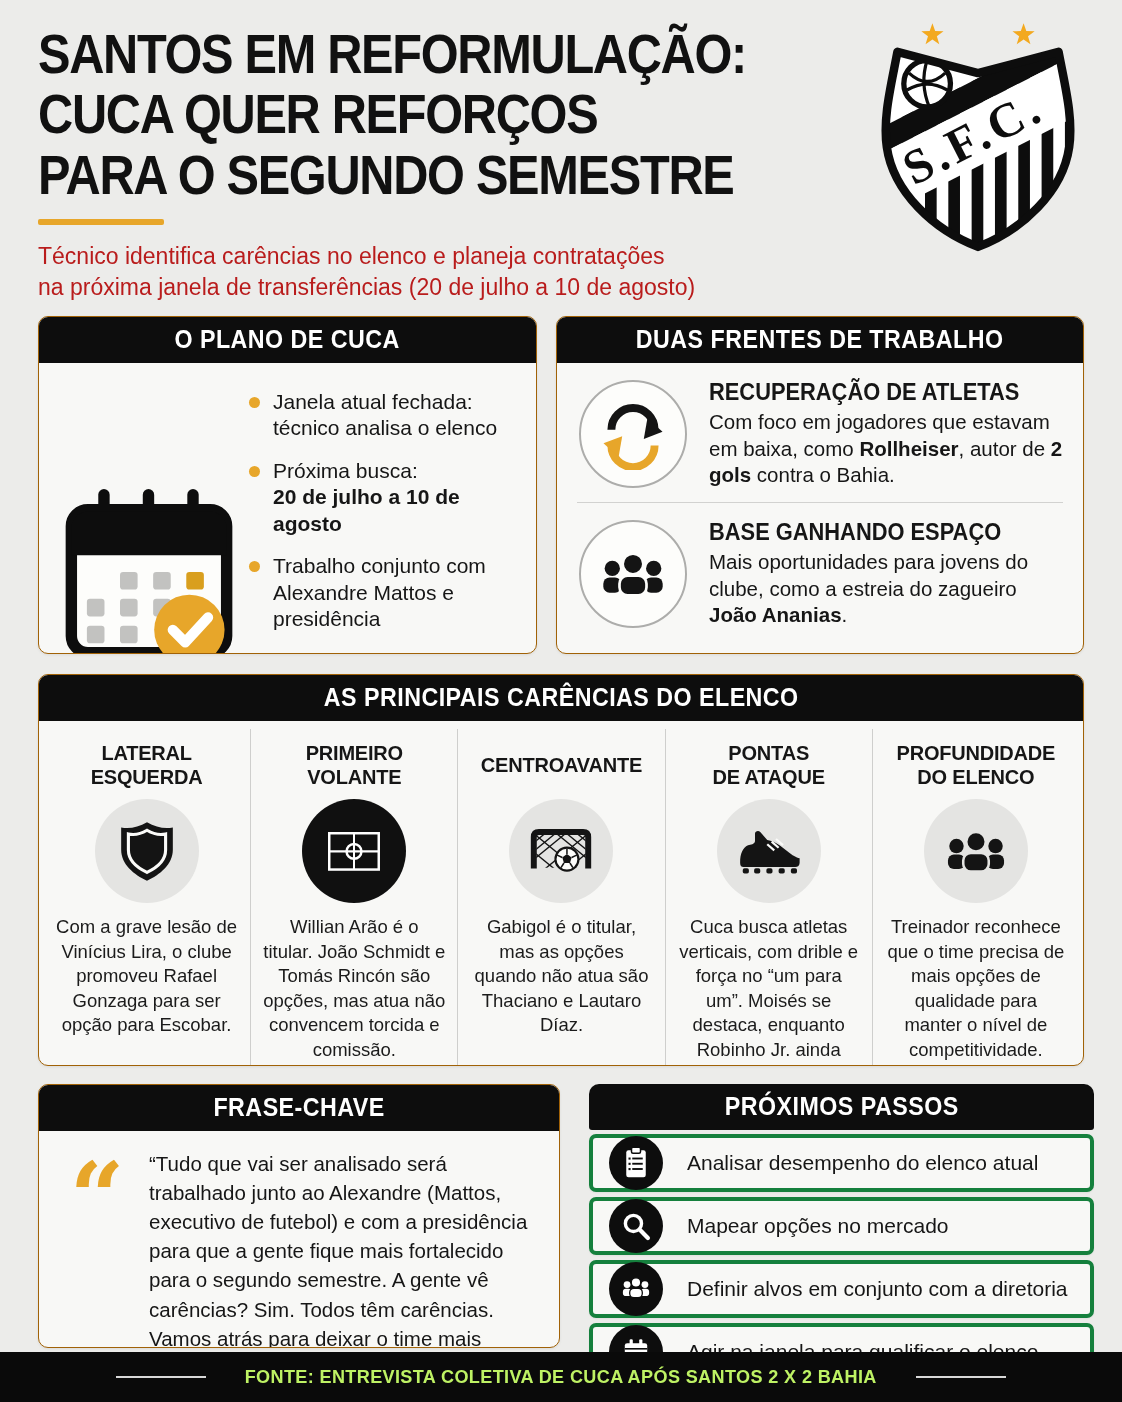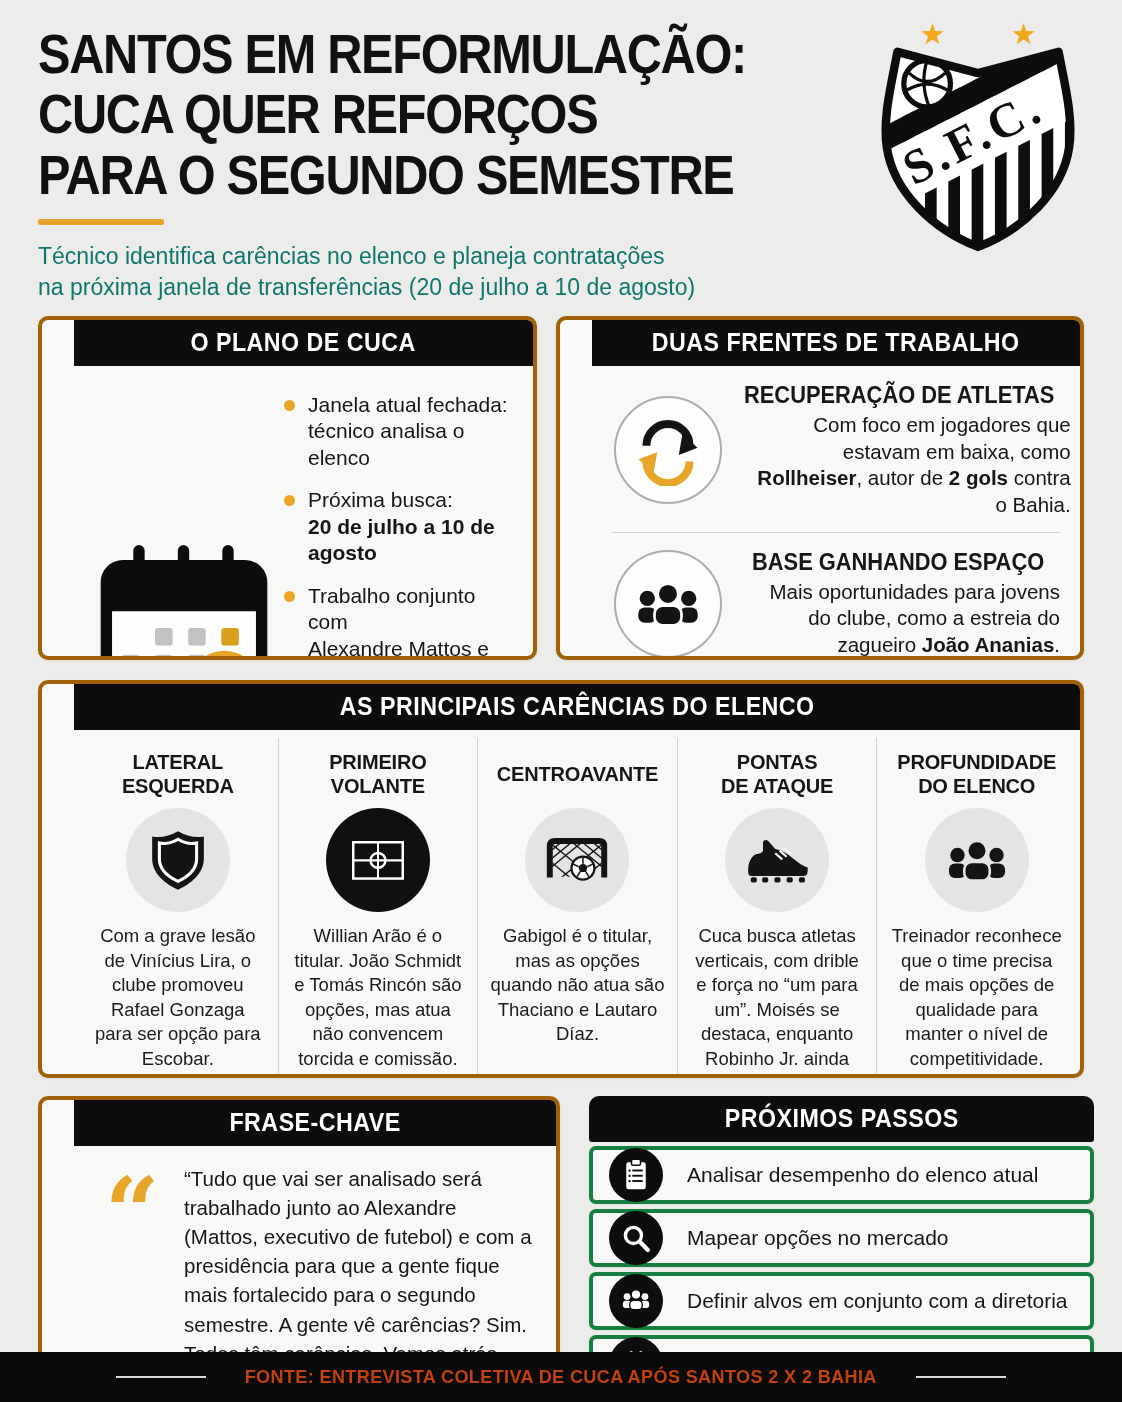--- a/index.html
+++ b/index.html
@@ -5,42 +5,42 @@
   html,body{margin:0;padding:0;background:#ECECEA;}
   .canvas{position:relative;width:1122px;height:1402px;background:#ECECEA;overflow:hidden;
           font-family:"Liberation Sans",sans-serif;color:#161616;}
   .content{padding:24px 38px 0;}
 
   
   .masthead{position:relative;min-height:284px;}
   .title{font-weight:bold;font-size:56px;line-height:1.08;letter-spacing:-1.5px;color:#111;
          transform:scaleX(.87);transform-origin:0 0;white-space:nowrap;}
   .underline{width:126px;height:6px;background:#E7A62A;border-radius:2px;margin:14px 0 16px;}
-  .subtitle{font-size:23px;line-height:1.34;color:#0f766e;}
+  .subtitle{font-size:23px;line-height:1.34;color:#b91c1c;}
   .crest{position:absolute;top:-6px;right:0;width:212px;height:250px;}
 
   
-  .panel{background:#F8F8F6;border:4px solid #a16207;border-radius:10px;overflow:hidden;
-         box-shadow:0 1px 3px rgba(0,0,0,.07);padding-left:32px;}
+  .panel{background:#F8F8F6;border:1px solid #a16207;border-radius:10px;overflow:hidden;
+         box-shadow:0 1px 3px rgba(0,0,0,.07);}
   .panel-header{background:#0D0D0D;color:#fff;text-align:center;padding:8px 0 9px;
                 font-size:25px;font-weight:bold;letter-spacing:.5px;}
   .panel-header>span{display:inline-block;transform:scaleX(.93);white-space:nowrap;}
 
   .grid2a{display:grid;grid-template-columns:499px 528px;column-gap:19px;margin-top:8px;}
   .grid2a .panel{height:336px;}
 
   
   .plan-body{display:flex;gap:12px;padding:24px 20px 12px 22px;align-items:flex-end;}
   .cal-wrap{flex:0 0 176px;}
   .bullets{flex:1;display:flex;flex-direction:column;gap:16px;margin:2px 0 0;padding:0;list-style:none;}
   .bullet{display:flex;gap:13px;font-size:21px;line-height:1.26;}
   .dot{flex:0 0 11px;width:11px;height:11px;border-radius:50%;background:#E7A62A;margin-top:8px;}
 
   
-  .front-row{display:flex;align-items:center;gap:22px;padding:16px 20px 13px 22px;text-align:right;}
+  .front-row{display:flex;align-items:center;gap:22px;padding:16px 20px 13px 22px;}
   .ring{flex:0 0 104px;height:104px;border-radius:50%;border:2px solid #ADADAB;background:#FDFDFB;
         display:flex;align-items:center;justify-content:center;}
   .front-head{font-size:23px;font-weight:bold;margin-bottom:3px;}
   .front-head>span{display:inline-block;transform:scaleX(.95);transform-origin:0 50%;white-space:nowrap;}
   .front-body{font-size:20.5px;line-height:1.3;}
   .fronts-divider{height:1px;background:#D2D2D0;margin:0 20px;}
 
   
   .gaps-panel{margin-top:20px;height:390px;}
   .gaps-grid{display:grid;grid-template-columns:repeat(5,1fr);padding:8px 4px 0;}
@@ -63,21 +63,21 @@
 
   .steps-wrap .panel-header{border-radius:10px 10px 3px 3px;}
   .steps-rows{display:flex;flex-direction:column;gap:5px;margin-top:4px;}
   .step-row{background:#F8F8F6;border:4px solid #15803d;border-radius:7px;display:flex;
             align-items:center;gap:24px;padding:0 16px;height:50px;box-shadow:0 1px 2px rgba(0,0,0,.05);}
   .step-circle{flex:0 0 54px;width:54px;height:54px;border-radius:50%;background:#0D0D0D;
                display:flex;align-items:center;justify-content:center;margin:2px 0;}
   .step-label{font-size:21px;}
 
   
-  .footer{position:absolute;left:0;right:0;bottom:0;height:50px;background:#0A0A0A;color:#c2410c;
+  .footer{position:absolute;left:0;right:0;bottom:0;height:50px;background:#0A0A0A;color:#bef264;
           display:flex;align-items:center;justify-content:center;gap:22px;}
   .footer .line{width:90px;height:2px;background:#D8D8D8;}
   .footer-text{font-size:19px;font-weight:bold;letter-spacing:.4px;transform:scaleX(.95);white-space:nowrap;}
   b{font-weight:bold;}
 </style>
 </head>
 <body>
 
 <div class="canvas">
   <div class="content">

